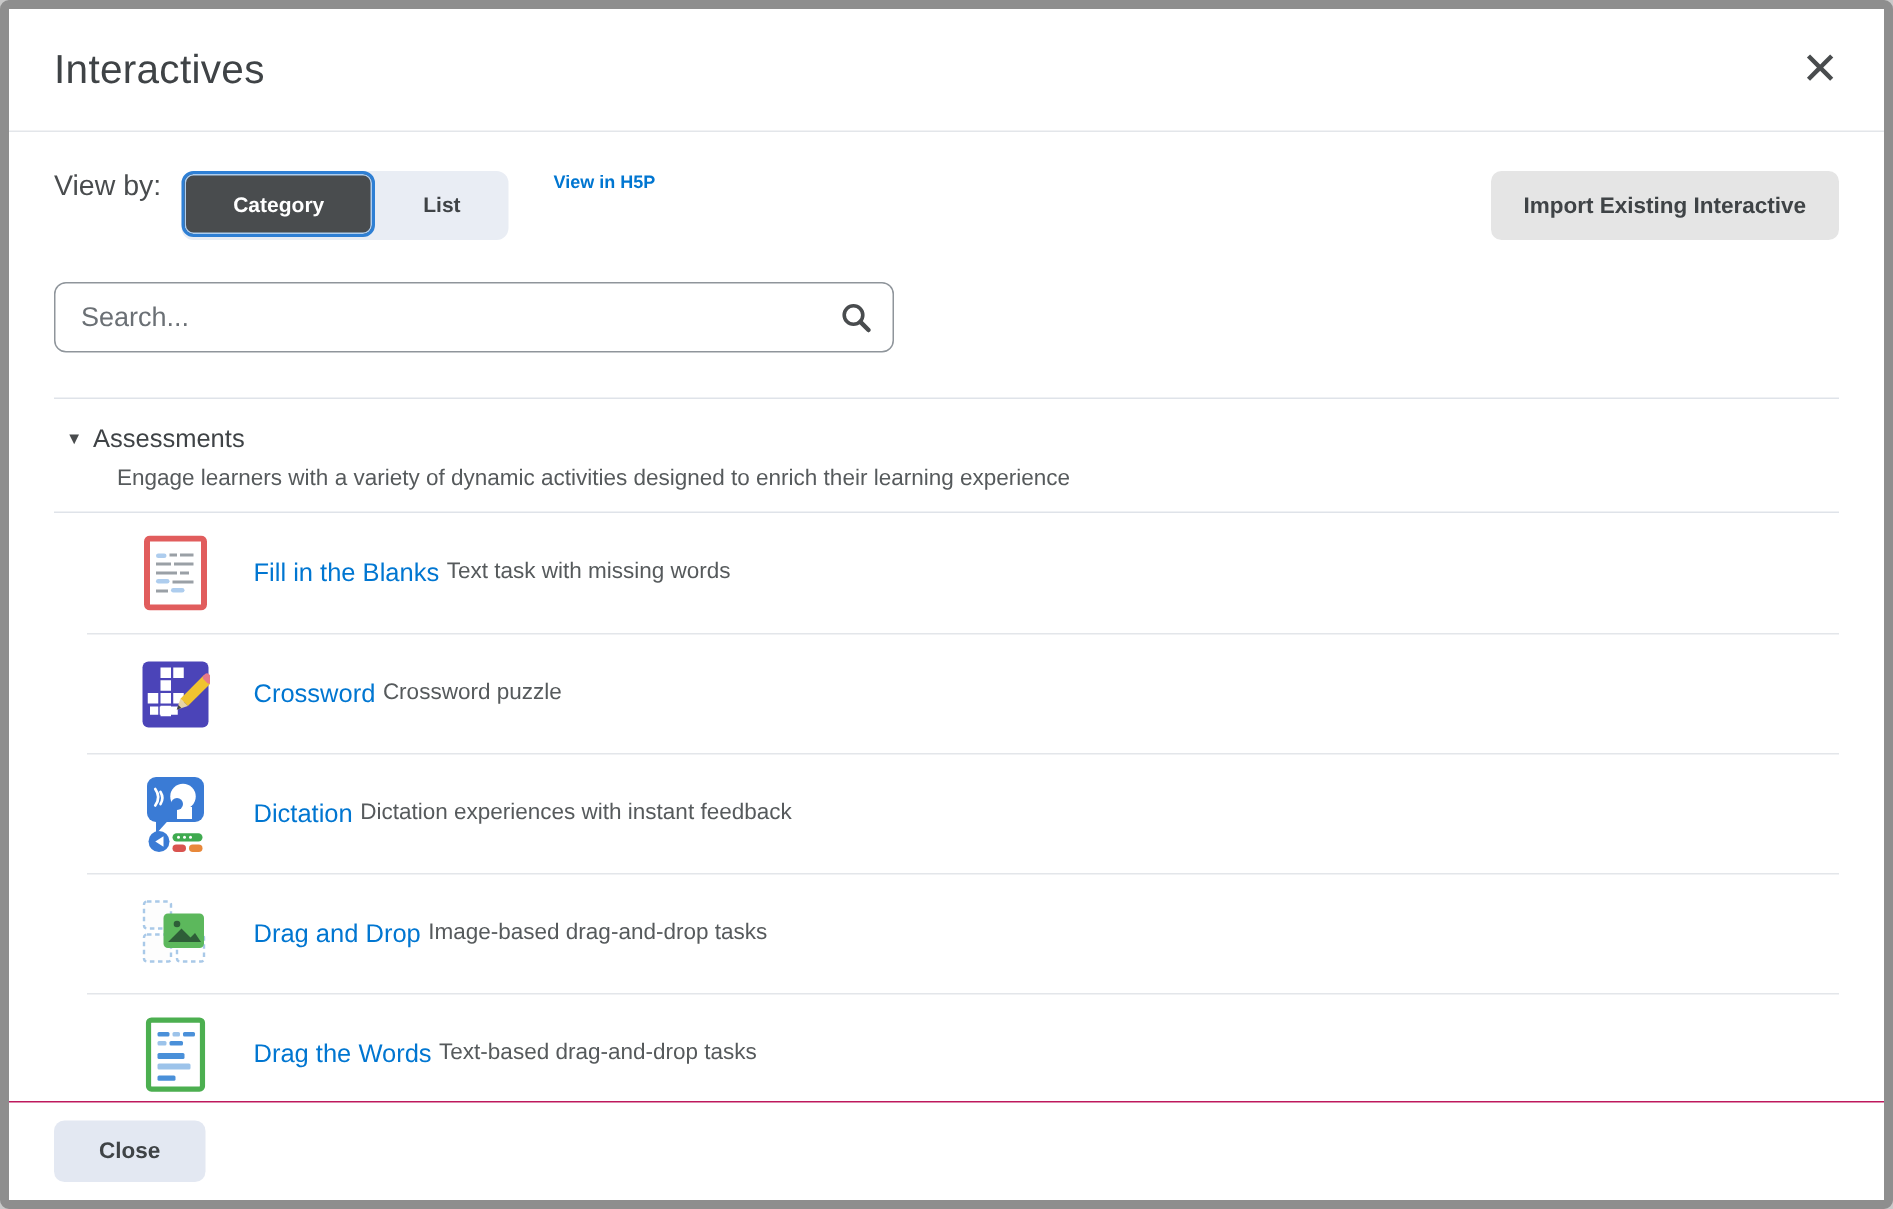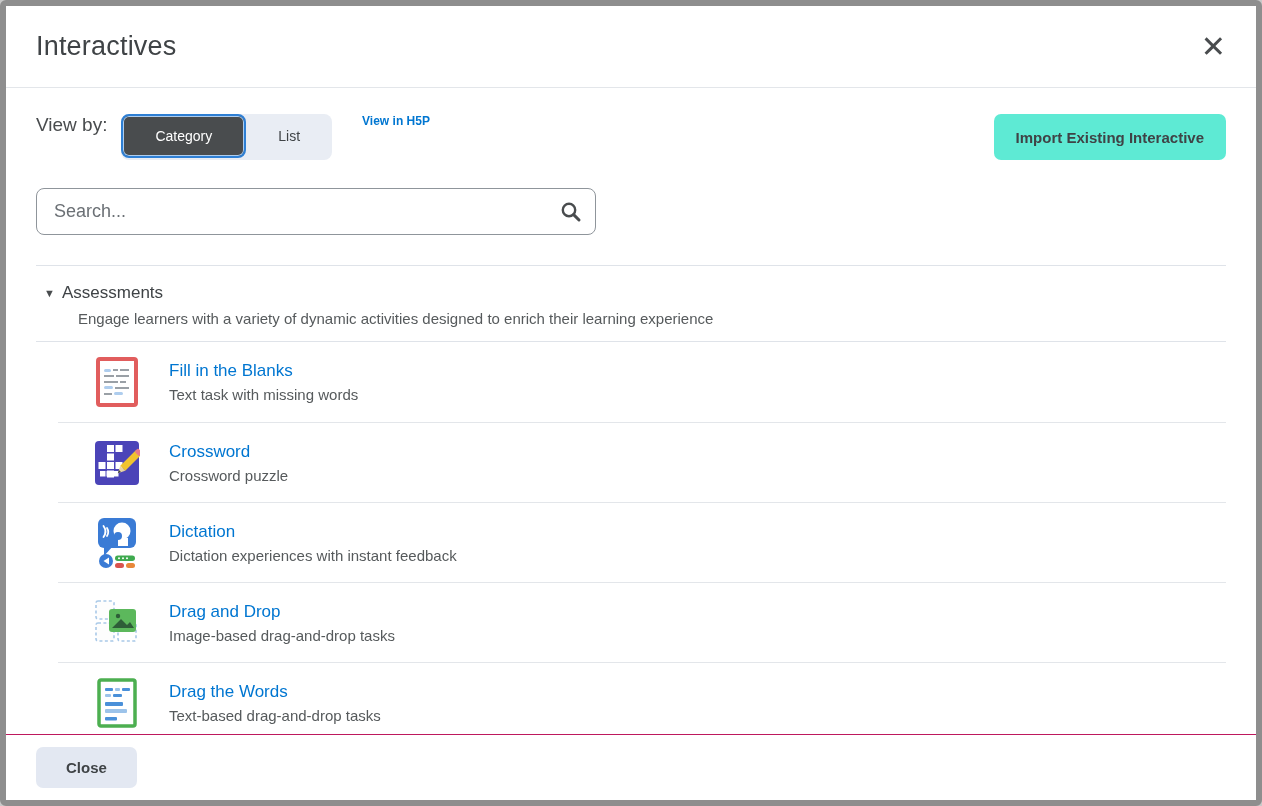--- a/index.html
+++ b/index.html
@@ -30,36 +30,36 @@
     font-family: "DejaVu Sans", sans-serif; font-weight: 400;
   }
   
   .modal-content { flex: 1 1 auto; padding: 26px 30px 0 30px; overflow: hidden; }
   .toolbar { display: flex; height: 46px; }
   .viewby-label { font-size: 19px; color: #494c4e; margin-right: 14px; }
   .segmented {
     display: inline-flex; background: #e9edf4; border-radius: 8px; align-items: stretch;
   }
   .seg-btn {
-    font-size: 14px; font-weight: normal; cursor: pointer;
+    font-size: 14px; font-weight: bold; cursor: pointer;
     border: none; background: transparent; color: #3f4346;
     padding: 0 32px; height: 44px; border-radius: 8px;
   }
   .seg-btn.selected {
     background: #494c4e; color: #fff;
     border: 2px solid #2e7fd4;
     box-shadow: 0 0 0 1px #aecdee inset;
   }
   .h5p-link {
     margin-left: 30px; font-size: 12px; font-weight: bold;
     color: #0076d1; text-decoration: none; cursor: pointer;
   }
   .import-btn {
     margin-left: auto;
-    background: #5eead4; border: none; border-radius: 7px;
+    background: #e5e5e5; border: none; border-radius: 7px;
     font-size: 15px; font-weight: bold; color: #3f4346;
     padding: 13px 22px; cursor: pointer;
     font-family: "Liberation Sans", sans-serif;
   }
   .search-wrap {
     margin-top: 28px; width: 560px; height: 47px; position: relative;
   }
   .search-input {
     width: 100%; height: 100%;
     border: 1px solid #8f959b; border-radius: 8px;
@@ -79,21 +79,21 @@
   .caret { font-size: 11px; color: #494c4e; margin-left: 8px; width: 18px; }
   .section-title { font-size: 17px; color: #3f4346; }
   .section-desc { font-size: 15px; color: #565a5c; margin: 7px 0 0 42px; }
   .items { border-top: 1px solid #dfe3e9; }
   .item-row {
     height: 80px; display: flex; align-items: center;
     padding-left: 58px;
   }
   .item-row + .item-row { border-top: 1px solid #e3e6ea; margin-left: 22px; padding-left: 36px; }
   .item-icon { width: 46px; flex: 0 0 46px; margin-right: 29px; display: flex; align-items: center; justify-content: center; }
-  .item-texts { display: flex; flex-direction: column; gap: 5px; }
+  .item-texts { display: flex; flex-direction: row; gap: 5px; }
   .item-title { font-size: 17px; color: #0076d1; text-decoration: none; cursor: pointer; }
   .item-desc { font-size: 15px; color: #565a5c; }
   
   .modal-footer {
     flex: 0 0 66px; border-top: 1px solid #be185d;
     display: flex; align-items: center; padding: 0 30px;
   }
   .close-btn {
     background: #e3e8f2; border: none; border-radius: 7px;
     font-size: 15px; font-weight: bold; color: #3f4346;

